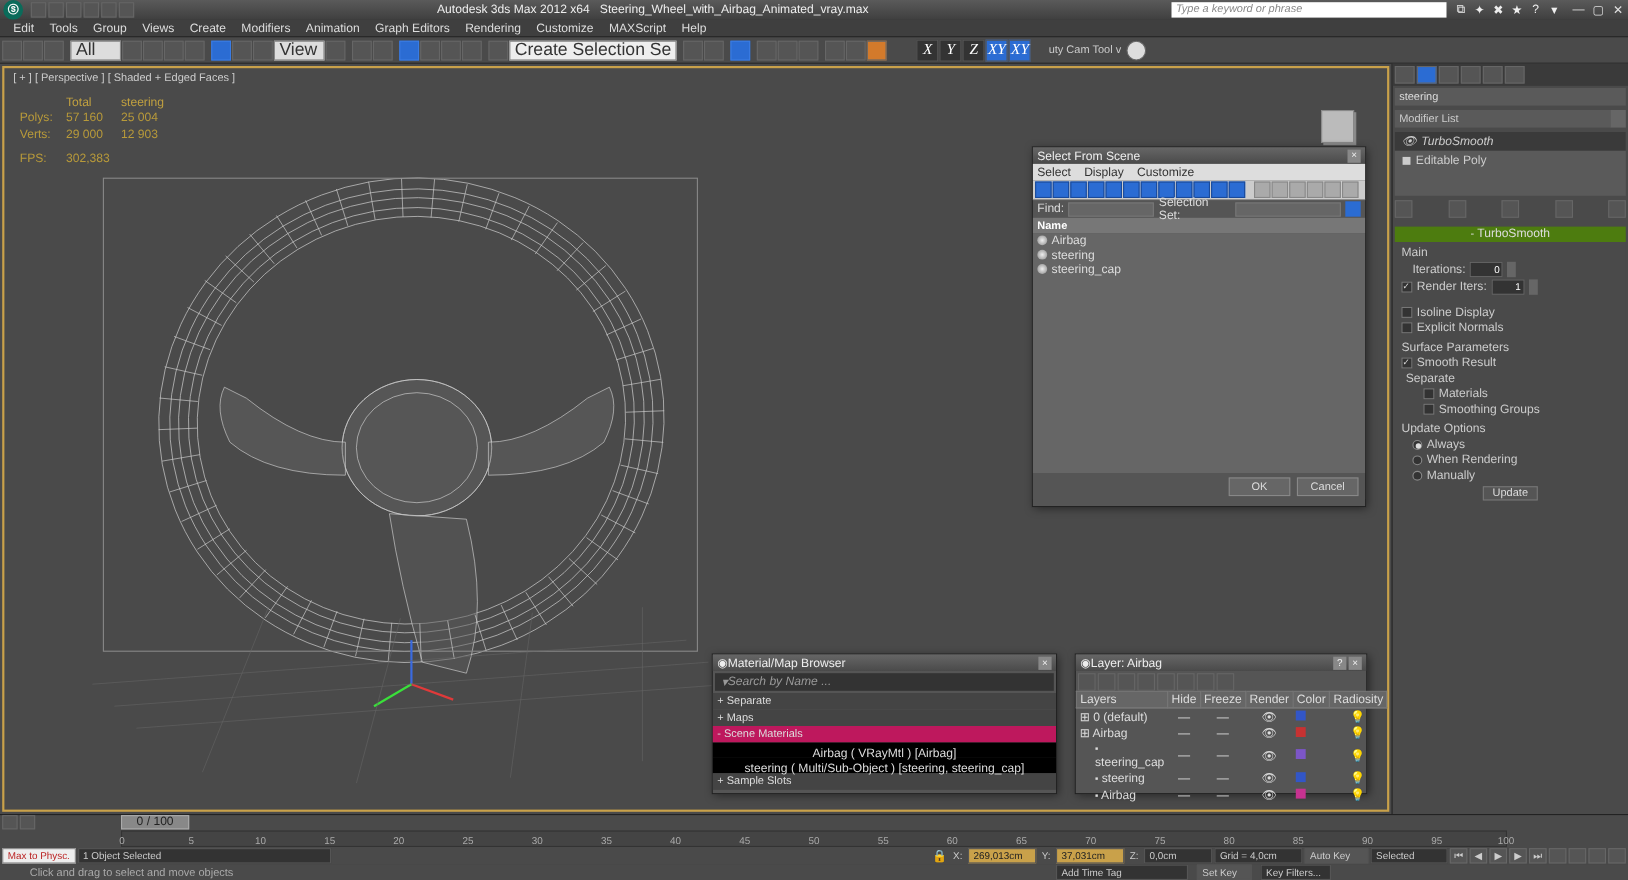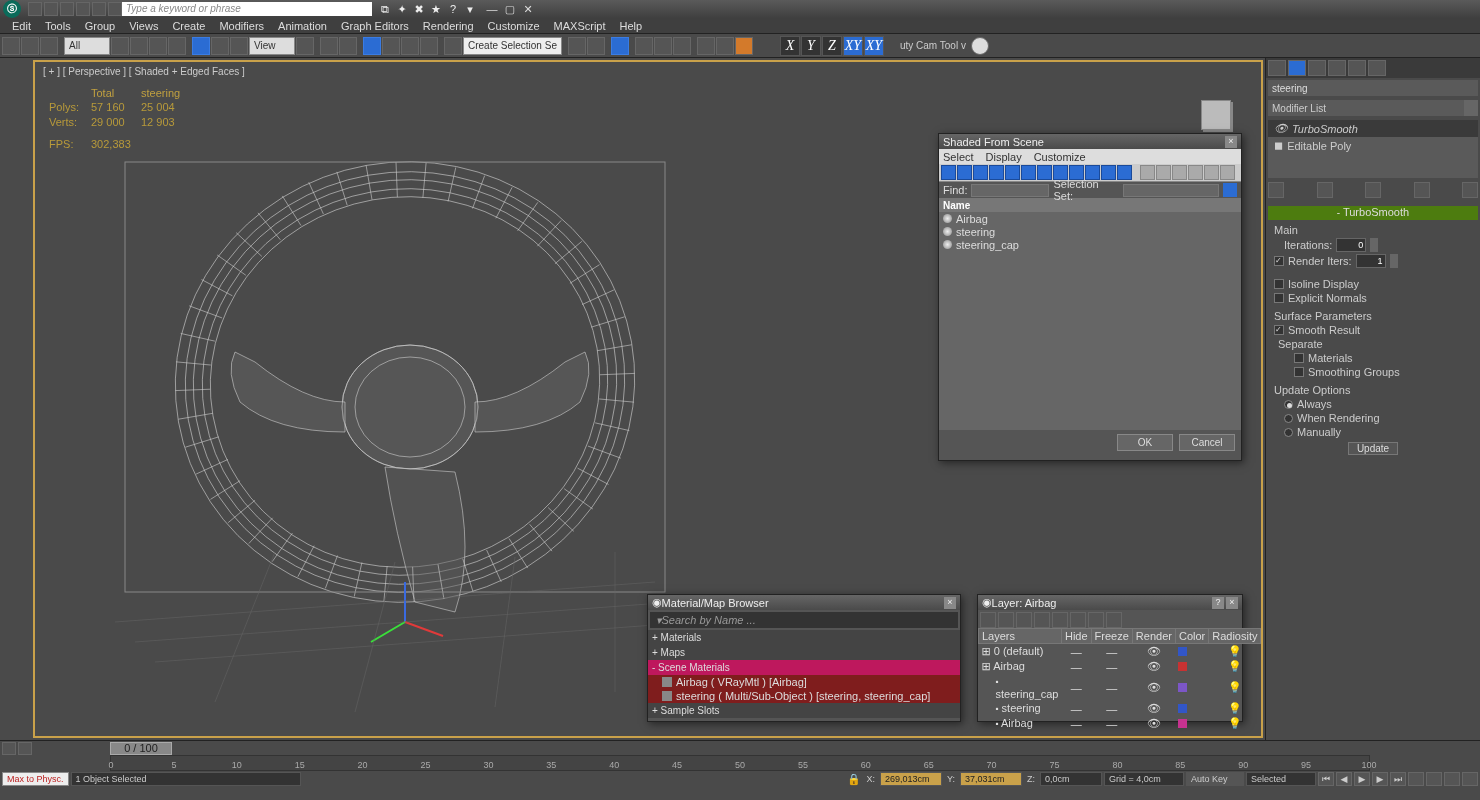--- a/index.html
+++ b/index.html
@@ -21,28 +21,28 @@
 
 .menubar { height: 16px; background: #3f3f3f; display: flex; align-items: center; padding-left: 6px; gap: 2px; border-bottom: 1px solid #222; }
 .menubar span { padding: 1px 6px; color: #ddd; font-size: 11px; }
 
 
 .toolbar { height: 24px; background: #4a4a4a; border-bottom: 1px solid #222; display: flex; align-items: center; padding: 0 2px; gap: 1px; }
 .tb-icon { width: 18px; height: 18px; background: #555; border: 1px solid #666; flex: 0 0 18px; }
 .tb-icon.blue { background: #2b6cd3; border-color: #3a7ce3; }
 .tb-icon.orange { background: #d37a2b; }
 .tb-sep { width: 4px; height: 18px; }
-.tb-drop { height: 18px; background: #ddd; border: 1px solid #888; color: #333; font-size: 10px; padding: 0 4px; display: flex; align-items: center; min-width: 46px; }
+.tb-drop { height: 18px; background: #ddd; border: 1px solid #888; color: #333; font-size: 16px; padding: 0 4px; display: flex; align-items: center; min-width: 46px; }
 .tb-axis { width: 20px; height: 20px; background: #333; color: #fff; font-family: serif; font-style: italic; font-size: 14px; display: flex; align-items: center; justify-content: center; border: 1px solid #555; }
 .tb-axis.active { background: #2b6cd3; }
 .tb-text { color: #ccc; font-size: 10px; padding: 0 4px; }
 
 
 .main { flex: 1; display: flex; position: relative; background: #4a4a4a; }
-.viewport-wrap { flex: 1; position: relative; margin-left: 31px; }
+.viewport-wrap { flex: 1; position: relative; }
 .viewport-border { position: absolute; inset: 2px; border: 2px solid #c9a14a; background: #4a4a4a; }
 .vp-label { position: absolute; top: 4px; left: 8px; color: #ccc; font-size: 10px; }
 .vp-stats { position: absolute; top: 24px; left: 14px; color: #b89a3a; font-size: 10px; line-height: 1.3; font-family: monospace; }
 .vp-cube { position: absolute; top: 30px; right: 20px; width: 50px; height: 50px; }
 .vp-cube .cube { width: 30px; height: 30px; background: #bbb; border: 1px solid #888; margin: 8px auto; box-shadow: 2px 2px 0 #888; }
 .wheel-svg { position: absolute; top: 40px; left: 60px; width: 620px; height: 620px; }
 
 
 .cmdpanel { width: 215px; background: #4a4a4a; border-left: 1px solid #222; display: flex; flex-direction: column; }
 .cmd-tabs { height: 20px; background: #3a3a3a; display: flex; padding: 2px; gap: 2px; }
@@ -84,21 +84,21 @@
 .dialog .dlist { background: #666; }
 .dialog .drow { height: 13px; display: flex; align-items: center; padding: 0 4px; gap: 4px; color: #ddd; font-size: 10px; }
 .dialog .drow .ball { width: 9px; height: 9px; border-radius: 50%; background: radial-gradient(#eee, #888); }
 .dialog .dfoot { height: 24px; background: #555; display: flex; align-items: center; justify-content: flex-end; padding: 0 6px; gap: 6px; }
 .dialog .dfoot button { width: 56px; height: 17px; background: #666; border: 1px solid #888; color: #ddd; font-size: 10px; }
 
 
 .matbr .msearch { height: 16px; background: #333; color: #999; padding: 0 6px; display: flex; align-items: center; font-style: italic; font-size: 10px; margin: 2px; }
 .matbr .mcat { height: 15px; background: #444; padding: 0 4px; display: flex; align-items: center; color: #ddd; font-size: 10px; gap: 4px; }
 .matbr .mcat.sel { background: #be185d; }
-.matbr .msub { height: 14px; background: #7f1d1d; padding: 0 14px; display: flex; align-items: center; color: #ddd; font-size: 10px; gap: 4px; }
+.matbr .msub { height: 14px; background: #000000; padding: 0 14px; display: flex; align-items: center; color: #ddd; font-size: 10px; gap: 4px; flex-direction: column; }
 .matbr .msub .sw { width: 10px; height: 10px; background: #888; }
 
 
 .layerd .ltools { height: 18px; display: flex; padding: 2px; gap: 2px; }
 .layerd .ltools span { width: 16px; height: 16px; background: #555; border: 1px solid #666; }
 .layerd table { width: 100%; border-collapse: collapse; font-size: 10px; color: #ddd; }
 .layerd th { background: #666; border: 1px solid #777; padding: 1px 3px; text-align: left; height: 13px; font-weight: normal; }
 .layerd td { padding: 1px 3px; height: 13px; }
 .layerd .ln { display: flex; align-items: center; gap: 3px; }
 .layerd .sw { width: 9px; height: 9px; }
@@ -131,20 +131,23 @@
 
   <div class="titlebar">
     <div class="app-icon">ⓢ</div>
     <div class="qat">
       <span></span>
       <span></span>
       <span></span>
       <span></span>
       <span></span>
       <span></span>
+    </div>
+    <div class="title">
+      <span>Autodesk 3ds Max  2012 x64</span>&nbsp;&nbsp;&nbsp;<span>Steering_Wheel_with_Airbag_Animated_vray.max</span>
     </div>
     <div class="search">Type a keyword or phrase</div>
     <div class="right-icons">
       <span>⧉</span>
       <span>✦</span>
       <span>✖</span>
       <span>★</span>
       <span>?</span>
       <span>▾</span>
     </div>
@@ -469,26 +472,35 @@
         <span>▶</span>
         <span>⏭</span>
       </div>
       <div class="playback">
         <span></span>
         <span></span>
         <span></span>
         <span></span>
       </div>
     </div>
+    <div class="promptbar">
+      <span class="msg" style="visibility:hidden">x</span>
+      <span class="msg">Click and drag to select and move objects</span>
+      <div class="sb-flex"></div>
+      <span class="sb-field" style="width:120px">Add Time Tag</span>
+      <span class="sb-field" style="background:#555;width:50px">Set Key</span>
+      <span class="sb-field" style="width:64px">Key Filters...</span>
+      <div style="width:260px"></div>
+    </div>
   </div>
 </div>
 
 <div class="dialog" style="left:938px; top:133px; width:304px; height:328px">
   <div class="dt">
-      <span class="dtt">Shaded From Scene</span>
+      <span class="dtt">Select From Scene</span>
       <span class="dx">×</span>
     </div>
   <div class="dm">
     <span>Select</span>
     <span>Display</span>
     <span>Customize</span>
   </div>
   <div class="dtools">
     <span class="ti"></span>
     <span class="ti"></span>
@@ -541,21 +553,21 @@
 <div class="dialog matbr" style="left:647px; top:594px; width:314px; height:128px">
   <div class="dt">
       <span>◉</span>
       <span class="dtt">Material/Map Browser</span>
       <span class="dx">×</span>
     </div>
   <div class="msearch">
       <span>▾ </span>
       <span>Search by Name ...</span>
     </div>
-  <div class="mcat">+ Materials</div>
+  <div class="mcat">+ Separate</div>
   <div class="mcat">+ Maps</div>
   <div class="mcat sel">- Scene Materials</div>
   <div class="msub">
       <span class="sw"></span>
       <span>Airbag  ( VRayMtl )  [Airbag]</span>
     </div>
   <div class="msub">
       <span class="sw"></span>
       <span>steering  ( Multi/Sub-Object )  [steering, steering_cap]</span>
     </div>

